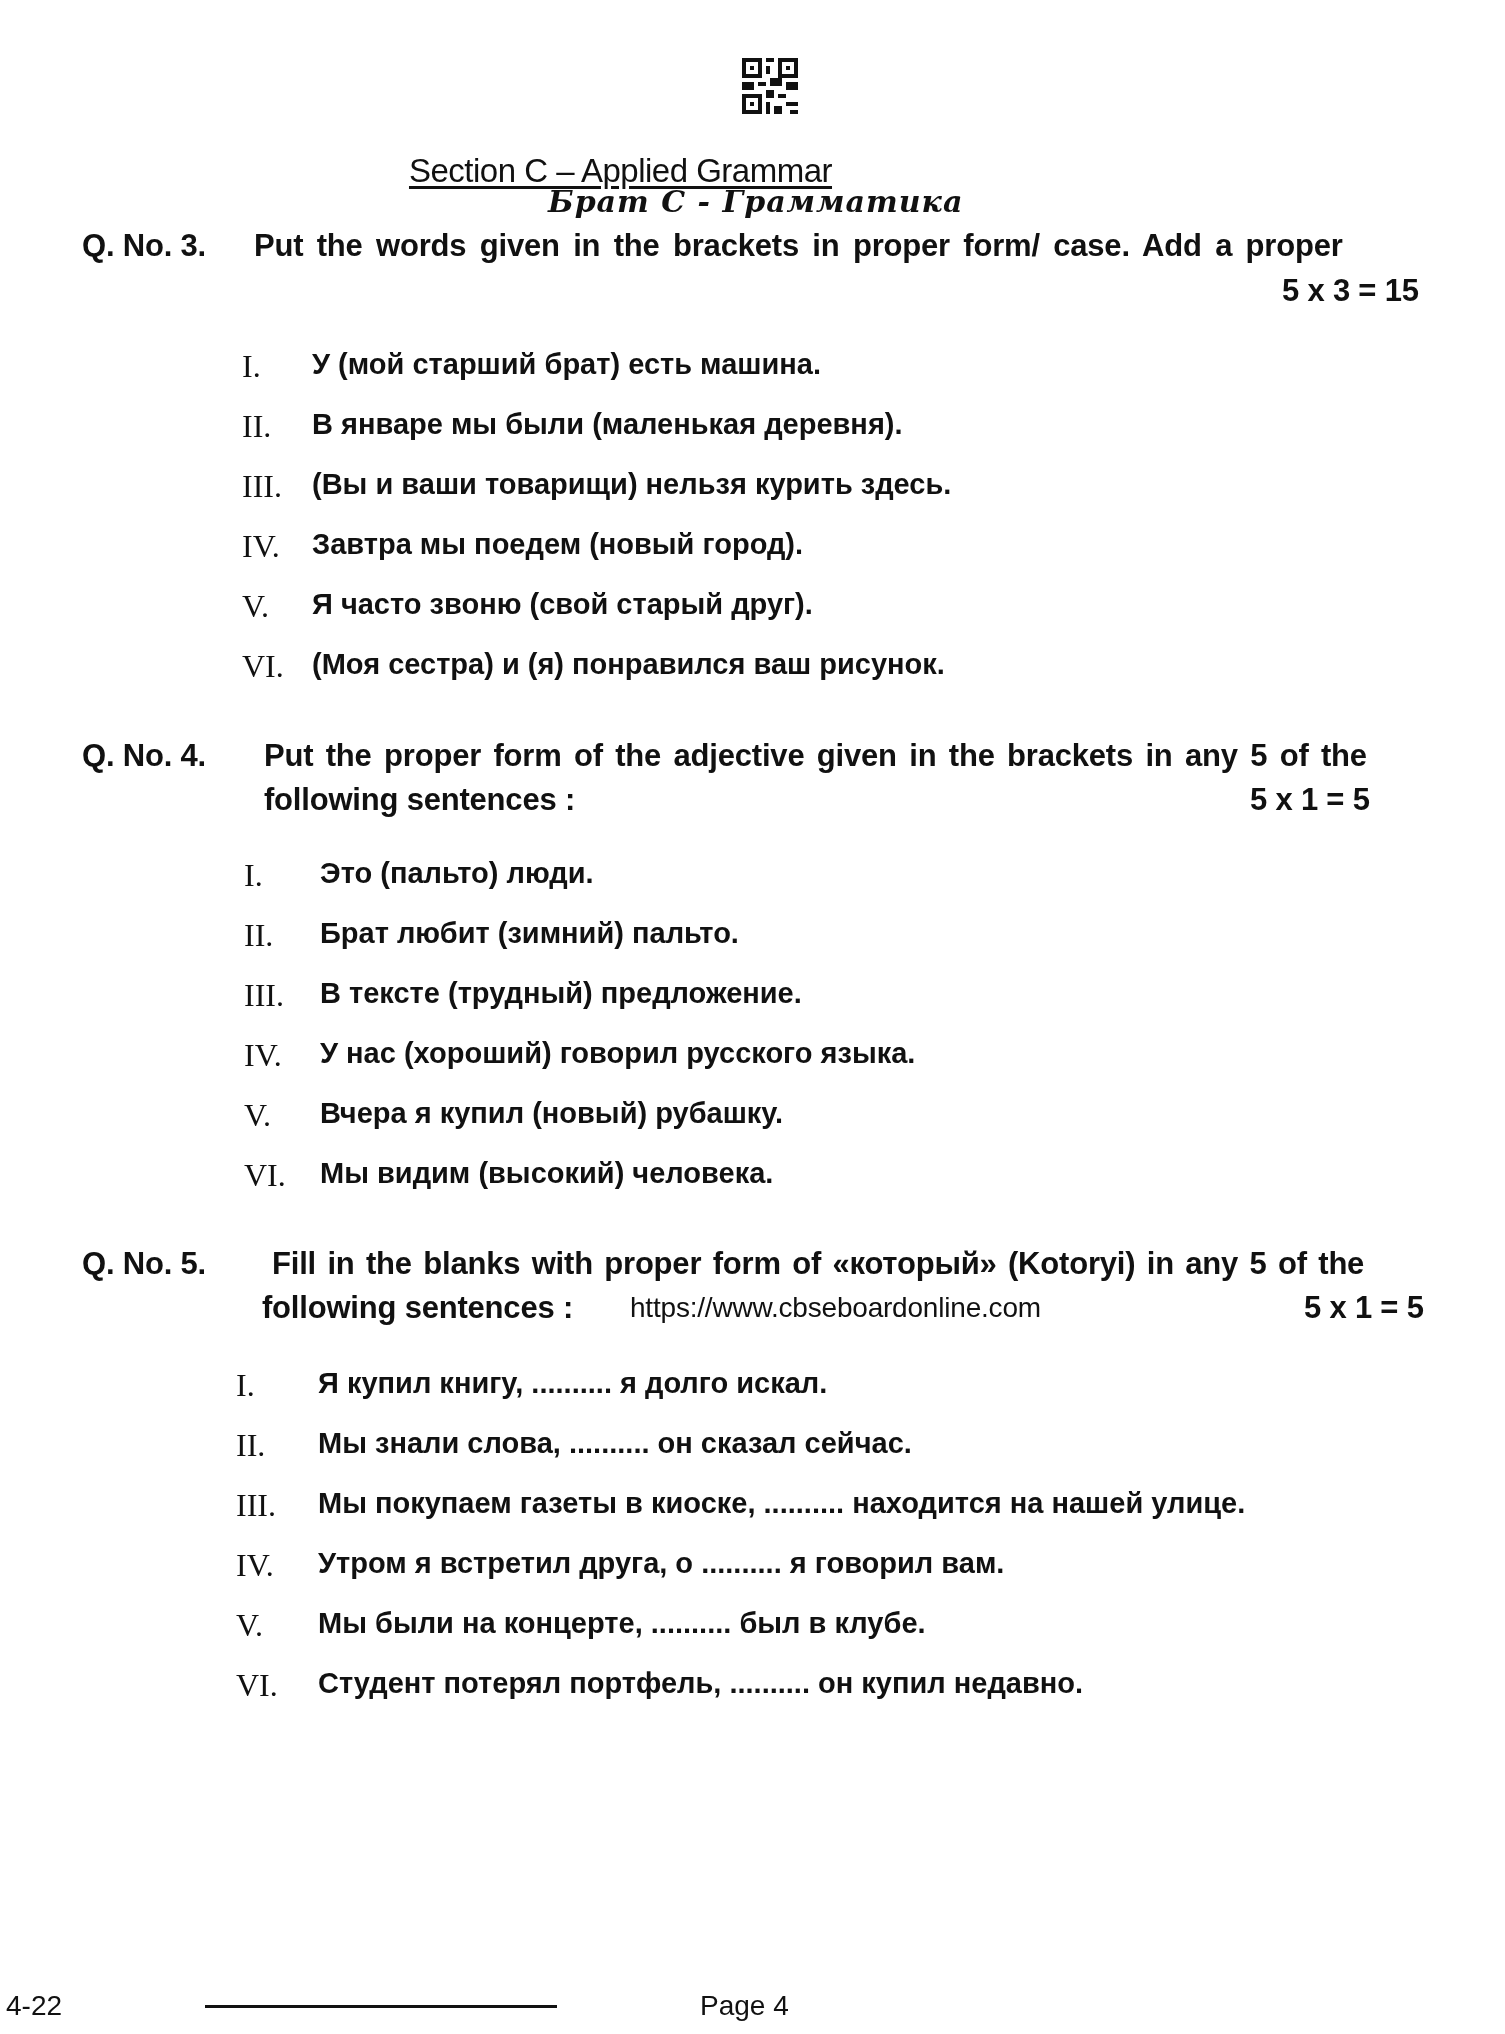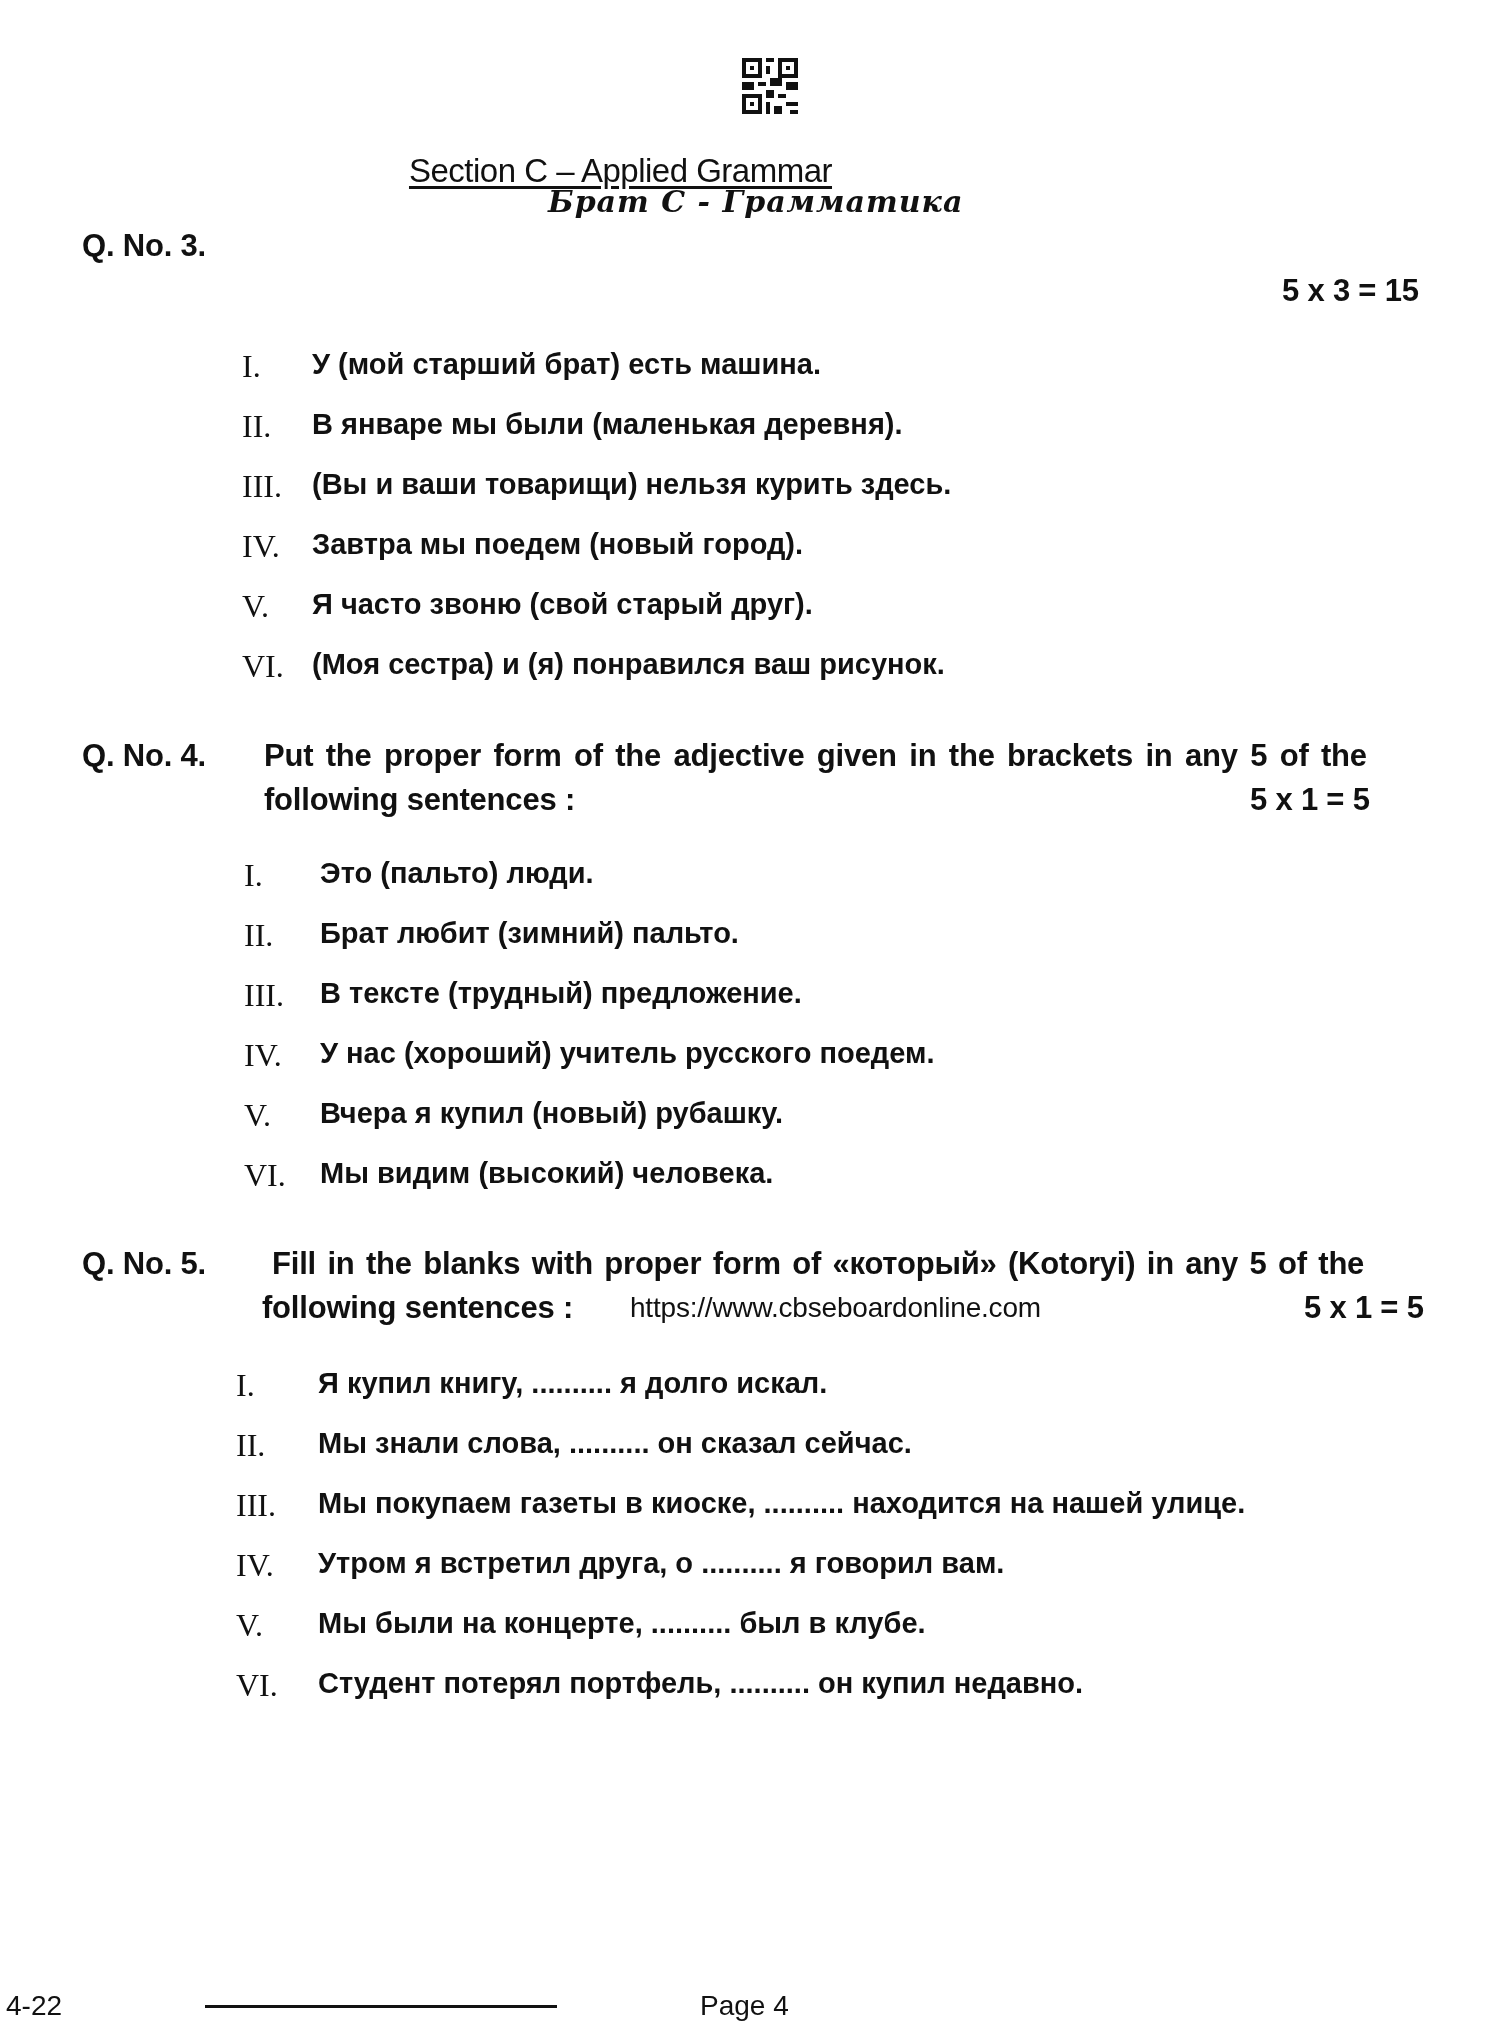--- a/index.html
+++ b/index.html
@@ -61,20 +61,21 @@
     <rect x="8" y="12" width="2" height="2" fill="#111"></rect>
   <rect x="11" y="11" width="3" height="1" fill="#111"></rect>
     <rect x="12" y="13" width="2" height="1" fill="#111"></rect>
 </svg>
 
 <div class="section-title"><span>Section C – Applied Grammar</span></div>
 <div class="hand">Брат C - Грамматика</div>
 
 <div class="q-head" style="top:228px; width:1360px; height:80px;">
   <div class="q-num">Q. No. 3.</div>
+  <div class="q-line1" style="left:172px; top:0; word-spacing:5px;">Put the words given in the brackets in proper form/ case. Add a proper</div>
   <div class="marks" style="left:1200px; top:45px;">5 x 3 = 15</div>
 </div>
 
 <div>
   <div class="item" style="left:242px; top:348px;">
     <span class="roman">I.</span>
     <span class="item-text" style="left:70px;">У (мой старший брат) есть машина.</span>
   </div>
   <div class="item" style="left:242px; top:408px;">
     <span class="roman">II.</span>
@@ -113,21 +114,21 @@
   <div class="item" style="left:244px; top:917px;">
     <span class="roman">II.</span>
     <span class="item-text" style="left:76px;">Брат любит (зимний) пальто.</span>
   </div>
   <div class="item" style="left:244px; top:977px;">
     <span class="roman">III.</span>
     <span class="item-text" style="left:76px;">В тексте (трудный) предложение.</span>
   </div>
   <div class="item" style="left:244px; top:1037px;">
     <span class="roman">IV.</span>
-    <span class="item-text" style="left:76px;">У нас (хороший) учитель русского поедем.</span>
+    <span class="item-text" style="left:76px;">У нас (хороший) говорил русского языка.</span>
   </div>
   <div class="item" style="left:244px; top:1097px;">
     <span class="roman">V.</span>
     <span class="item-text" style="left:76px;">Вчера я купил (новый) рубашку.</span>
   </div>
   <div class="item" style="left:244px; top:1157px;">
     <span class="roman">VI.</span>
     <span class="item-text" style="left:76px;">Мы видим (высокий) человека.</span>
   </div>
 </div>

